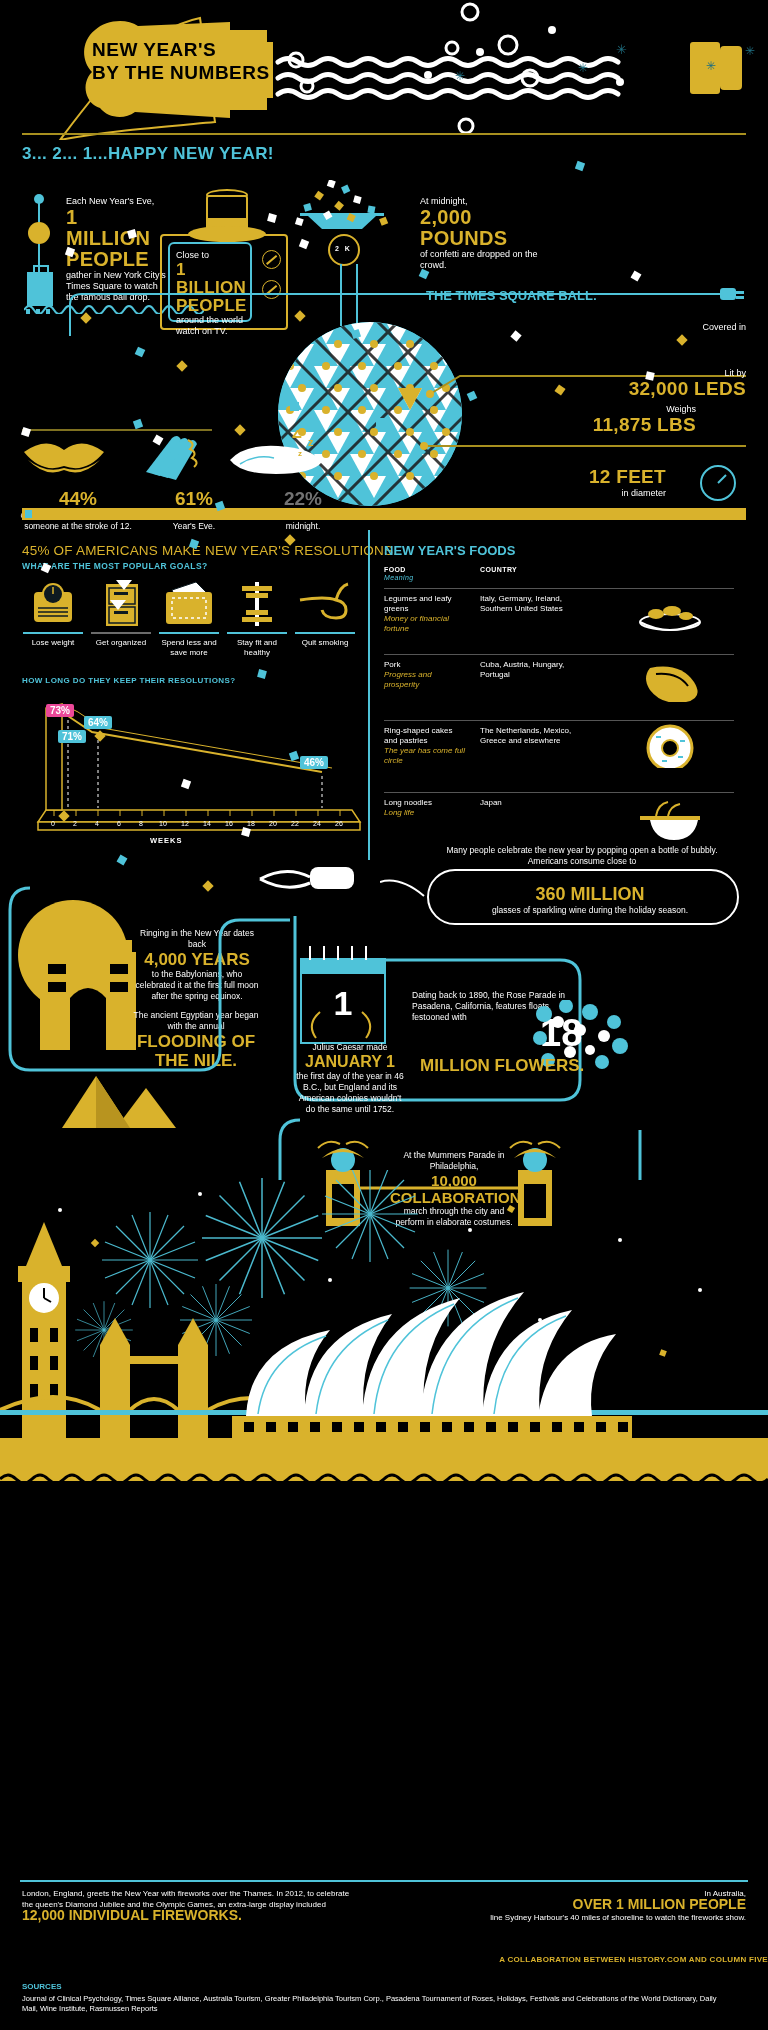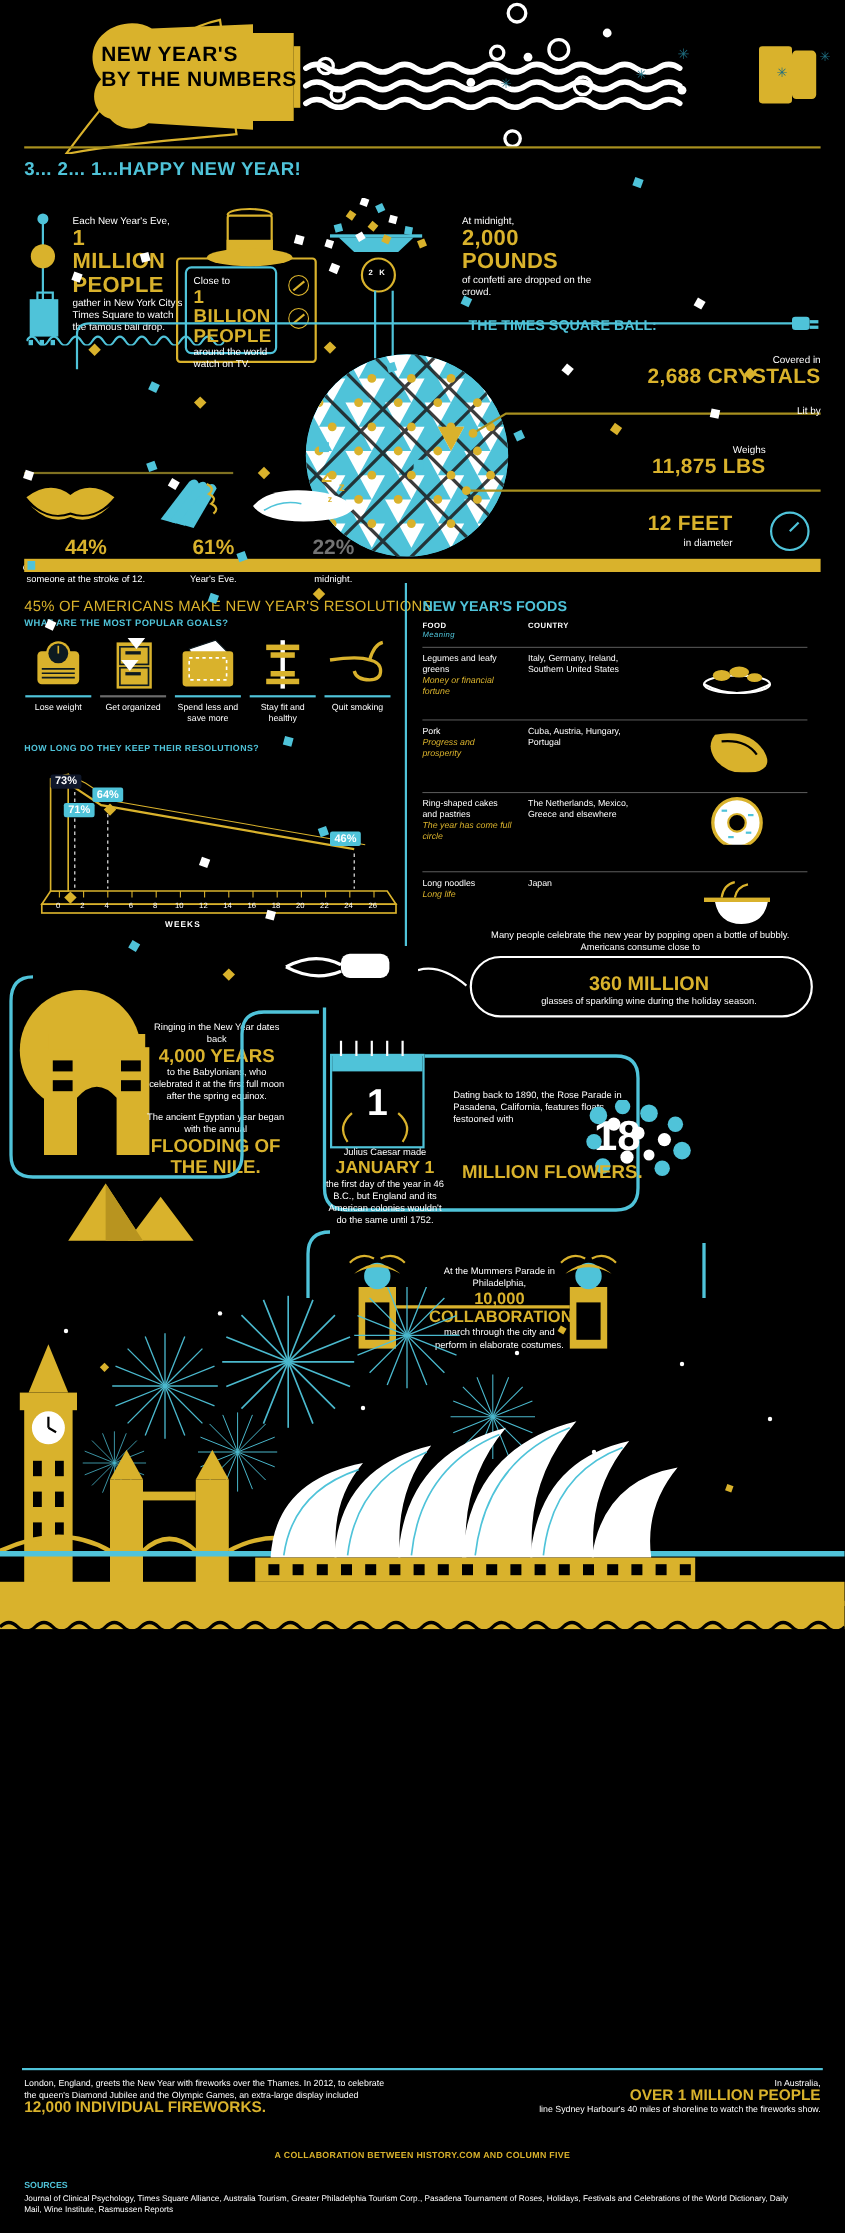--- a/index.html
+++ b/index.html
@@ -69,21 +69,21 @@
   .goal { position:absolute; top:580px; width:66px; text-align:center;}
   .goal .gicon { height:48px; position:relative; }
   .goal .gline { height:2px; background:#4fc3d9; margin:4px 3px 4px 3px;}
   .goal.gray .gline { background:#6b6b6b;}
   .goal .glabel { font-size:8px; color:#ffffff; line-height:10px;}
 
   #chart-q { position:absolute; left:22px; top:676px; font-size:8px; font-weight:bold; color:#4fc3d9; letter-spacing:0.4px;}
   #chart { position:absolute; left:22px; top:690px; width:340px; height:150px;}
   .ch-tick-lbl { position:absolute; font-size:7px; color:#ffffff;}
   .ch-badge { position:absolute; font-size:10px; font-weight:bold; color:#ffffff; background:#4fc3d9; padding:1px 4px; border-radius:2px;}
-  .ch-badge.gold { background:#0f172a; color:#ffffff;}
+  .ch-badge.gold { background:#ec4899; color:#ffffff;}
   #weeks-lbl { position:absolute; left:150px; top:836px; font-size:7.5px; font-weight:bold; color:#ffffff; letter-spacing:1px;}
 
   
   .vdiv { position:absolute; left:368px; top:530px; width:2px; height:330px; background:#4fc3d9;}
   #foods-head { position:absolute; left:384px; top:543px; font-size:13px; font-weight:bold; color:#4fc3d9;}
   .fcolhead { position:absolute; font-size:7px; font-weight:bold; color:#ffffff; letter-spacing:0.4px;}
   .frow { position:absolute; left:384px; width:362px; }
   .frow .fline { position:absolute; left:0; top:0; width:350px; height:1px; background:#555;}
   .ffood { position:absolute; left:0; width:84px; font-size:8px; color:#ffffff; line-height:10px;}
   .fmean { font-style:italic; color:#d9b22c; }
@@ -107,21 +107,21 @@
 
   
   #skyline { position:absolute; left:0; top:1170px; width:768px; height:290px;}
 
   
   .foot-rule { position:absolute; left:20px; top:1880px; width:728px; height:2px; background:#4fc3d9;}
   #foot-left { position:absolute; left:22px; top:1888px; width:330px; font-size:8px; color:#ffffff; line-height:11px;}
   #foot-left b { font-size:14px; color:#d9b22c; }
   #foot-right { position:absolute; left:420px; top:1888px; width:326px; font-size:8px; color:#ffffff; line-height:11px; text-align:right;}
   #foot-right b { font-size:14px; color:#d9b22c;margin-left:16px; }
-  #collab { position:absolute; left:0; top:1955px; width:768px; text-align:center; font-size:8px; font-weight:bold; color:#d9b22c; letter-spacing:0.3px;}
+  #collab { position:absolute; left:0; top:1955px; width:768px; text-align:right; font-size:8px; font-weight:bold; color:#d9b22c; letter-spacing:0.3px;}
   #src-head { position:absolute; left:22px; top:1982px; font-size:8px; font-weight:bold; color:#4fc3d9;}
   #src-body { position:absolute; left:22px; top:1994px; width:710px; font-size:7.5px; color:#ffffff; line-height:10px;}
   .fireworks { position:absolute; left:0; top:1170px; width:768px; height:230px;}
 </style>
 </head>
 <body>
 
 <div id="header">
   <svg width="768" height="140" style="position:absolute;left:0;top:0">
     <path d="M60,140 C90,100 140,30 200,18 L215,122 C150,128 100,132 60,140 Z" fill="none" stroke="#d9b22c" stroke-width="2"></path>
@@ -363,24 +363,24 @@
   <circle cx="30" cy="34" r="4" fill="#d9b22c"></circle>
     <circle cx="24" cy="86" r="4" fill="#d9b22c"></circle>
 </svg>
 
 <div id="ball-facts">
   <div class="ball-label" style="left:426px; top:288px; width:320px;">
     <div style="font-size:13px;font-weight:bold;color:#4fc3d9;text-align:left">THE TIMES SQUARE BALL:</div>
   </div>
   <div class="ball-label" style="left:426px; top:322px; width:320px;">
     <div class="bl-small">Covered in</div>
-    <div class="bl-big">2,688 CRYSTALS</div>
   </div>
   <div class="ball-label" style="left:426px; top:368px; width:320px;">
     <div class="bl-small">Lit by</div>
+    <div class="bl-big">32,000 LEDS</div>
   </div>
   <div class="ball-label" style="left:426px; top:404px; width:270px;">
     <div class="bl-small">Weighs</div>
     <div class="bl-big">11,875 LBS</div>
   </div>
   <div class="ball-label" style="left:426px; top:466px; width:240px;">
     <div class="bl-big">12 FEET</div>
     <div class="bl-small">in diameter</div>
   </div>
   <div class="scale-circle">

